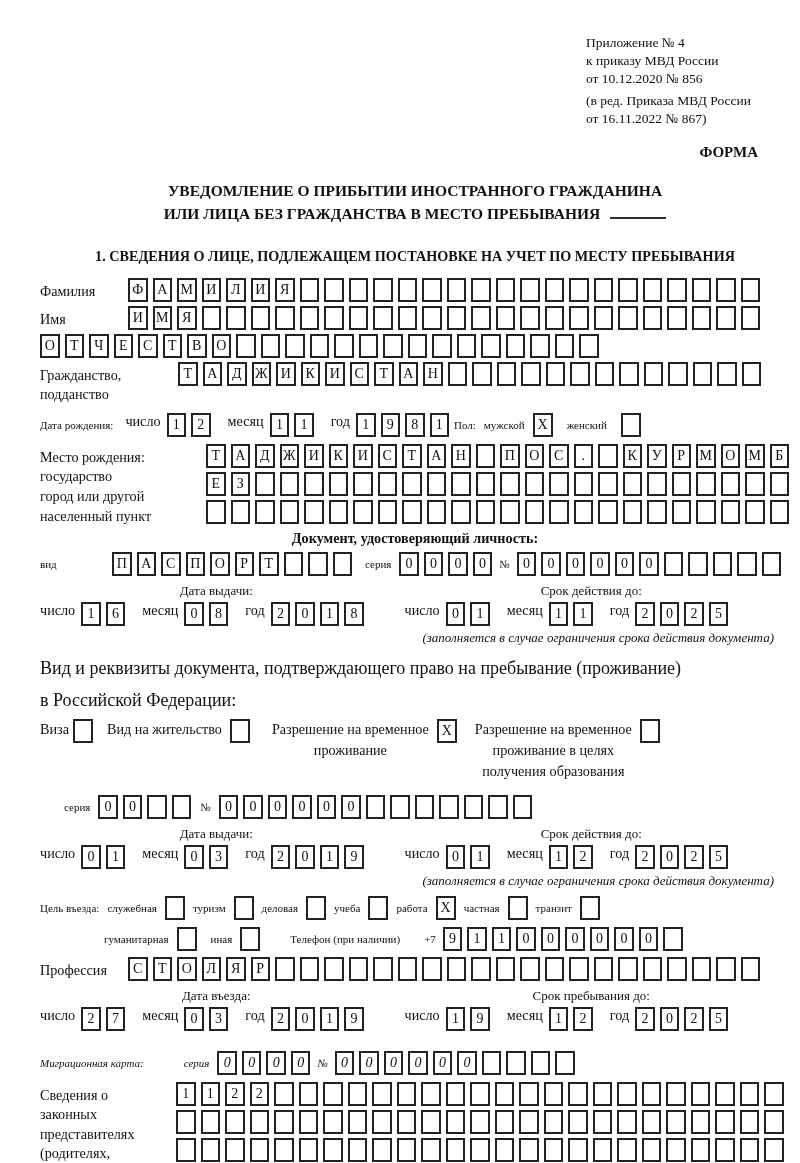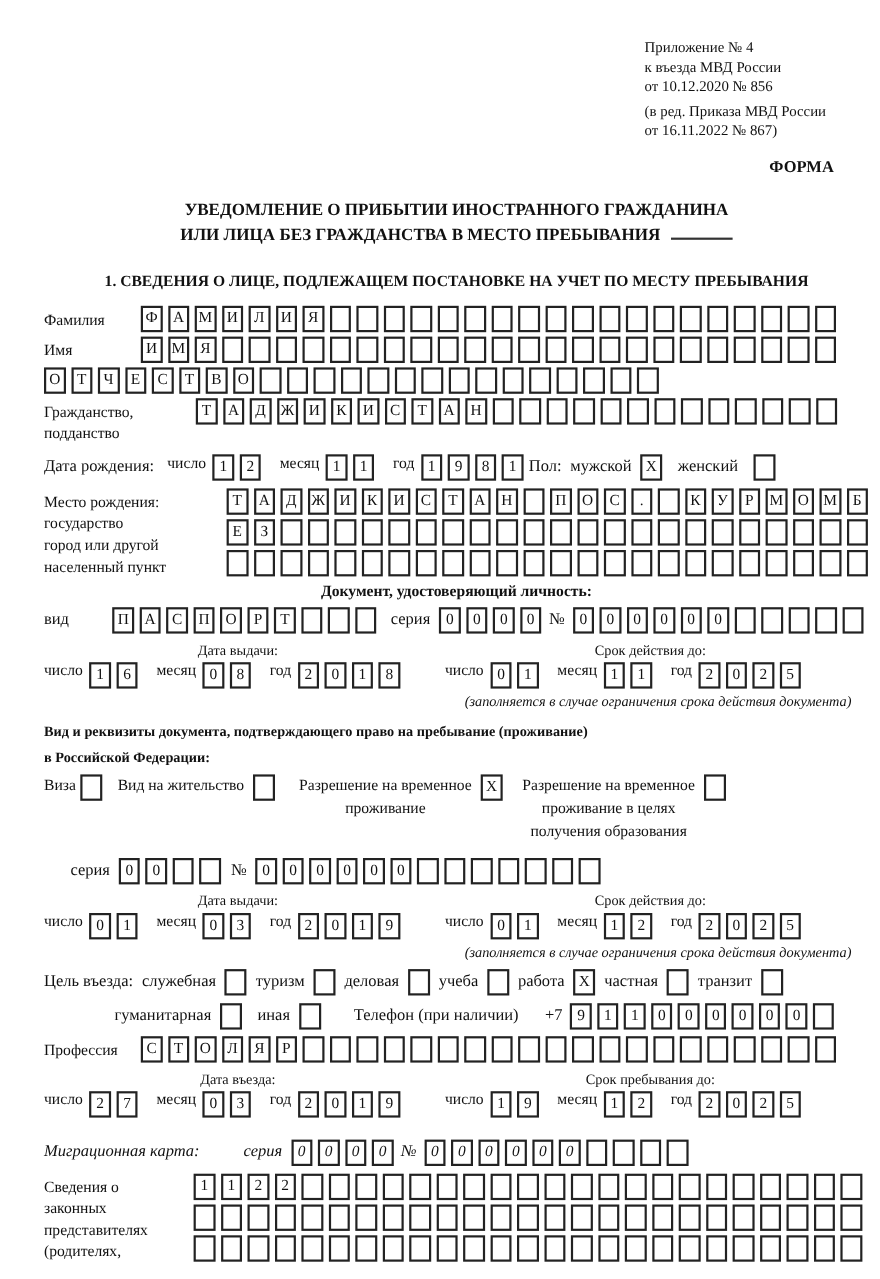--- a/index.html
+++ b/index.html
@@ -22,47 +22,47 @@
   .cellcol .cells{margin-bottom:4px;}
   .cell{
     box-sizing:border-box;flex:none;width:19.5px;height:24px;margin-right:5px;
     border:2px solid #222;background:#fff;display:flex;align-items:center;justify-content:center;
     font-size:14px;
   }
   .cb{
     box-sizing:border-box;display:inline-flex;flex:none;width:20px;height:24px;
     border:2px solid #222;align-items:center;justify-content:center;font-size:14px;vertical-align:middle;
   }
-  .inl{font-size:15px;display:flex;align-items:center;}
+  .inl{font-size:11px;display:flex;align-items:center;}
   .dg{display:flex;align-items:flex-start;font-size:14.2px;}
   .dg .dlbl{margin:0 6px 0 12px;}
   .dg .dlbl.first{margin-left:0;}
   .tch{display:flex;font-size:13px;margin-top:7px;}
   .tch .a{width:47%;text-align:center;}
   .tch .b{width:53%;text-align:center;}
   .daterow{display:flex;margin-top:3px;}
   .daterow .a{width:47%;}
   .daterow .b{width:53%;padding-left:12px;box-sizing:border-box;}
   .note{font-size:13px;text-align:right;padding-right:16px;margin-top:4px;font-style:italic;}
-  .plain{font-size:13px;margin-top:9px;line-height:1.5;font-weight:bold;}
+  .plain{font-size:18px;margin-top:9px;line-height:1.5;}
   .opts{display:flex;align-items:flex-start;margin-top:5px;font-size:14.2px;}
   .opt{display:flex;align-items:flex-start;}
   .opt .lines{text-align:center;line-height:1.5;}
   .opt .cb{margin-left:8px;}
   .gap8{margin-left:8px;} .gap14{margin-left:14px;} .gap20{margin-left:20px;}
   .center-head{margin-top:6px;text-align:center;font-weight:bold;font-size:14.2px;}
 </style>
 </head>
 <body>
 
 <div class="sheet">
 
   <div class="hdr">
     <div>Приложение № 4</div>
-    <div>к въезда МВД России</div>
+    <div>к приказу МВД России</div>
     <div>от 10.12.2020 № 856</div>
     <div class="sub">
       <div>(в ред. Приказа МВД России</div>
       <div>от 16.11.2022 № 867)</div>
     </div>
   </div>
 
   <div class="forma">ФОРМА</div>
 
   <div class="title">

